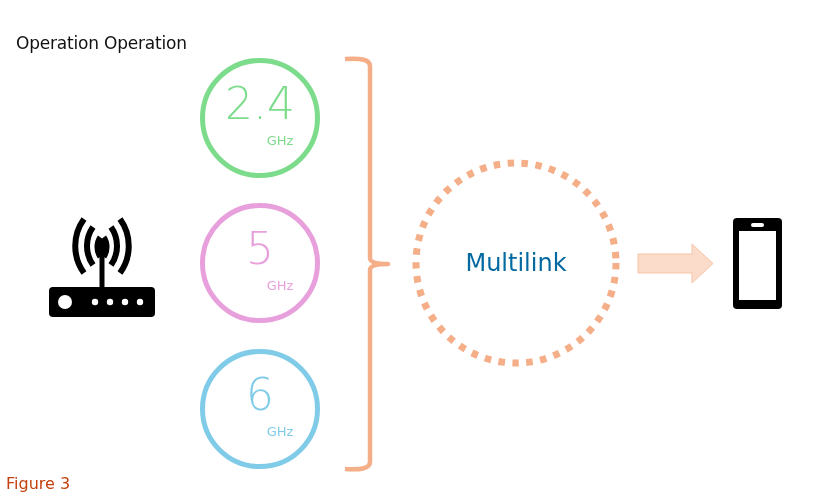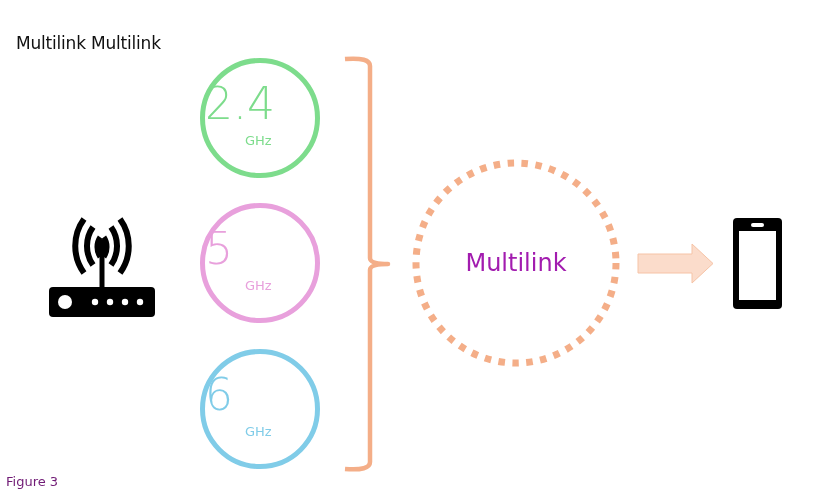--- a/index.html
+++ b/index.html
@@ -1,31 +1,31 @@
 <!DOCTYPE html>
 <html><head>
 <meta charset="utf-8">
 <style>
   html, body { margin: 0; padding: 0; background: #ffffff; }
   body { width: 824px; height: 502px; position: relative; overflow: hidden; font-family: "DejaVu Sans", "Liberation Sans", sans-serif; }
   .title { position: absolute; left: 16px; top: 33px; font-size: 17px; color: #111111; letter-spacing: -0.2px; }
-  .caption { position: absolute; left: 6px; top: 474px; font-size: 13px; color: #701a75; }
-  .band { position: absolute; width: 120px; height: 120px; box-sizing: border-box; border-radius: 50%; border: 5px solid; text-align: left; }
+  .caption { position: absolute; left: 6px; top: 474px; font-size: 16px; color: #c2410c; }
+  .band { position: absolute; width: 120px; height: 120px; box-sizing: border-box; border-radius: 50%; border: 5px solid; text-align: center; }
   .band .num { position: absolute; left: 0; right: 0; top: 16px; font-size: 44px; line-height: 50px; font-weight: 300; }
   .band .unit { position: absolute; left: 0; right: 0; top: 70px; font-size: 13px; line-height: 16px; margin-left: 40px; }
   .band-24 { left: 200px; top: 58px; }
   .band-5 { left: 200px; top: 203px; }
   .band-6 { left: 200px; top: 349px; }
   .ml-label { position: absolute; left: 416px; top: 248px; width: 200px; text-align: center; font-size: 24px; line-height: 30px; }
   svg.abs { position: absolute; left: 0; top: 0; }
 </style>
 </head>
 <body>
 
-<div class="title">Multilink Multilink</div>
+<div class="title">Operation Operation</div>
 
 <svg class="abs" width="824" height="502" viewBox="0 0 824 502">
 
   <g fill="none" stroke="#000" stroke-linecap="butt">
     <path d="M84 219 A 46 46 0 0 0 84 273" stroke-width="6"></path>
     <path d="M120 219 A 46 46 0 0 1 120 273" stroke-width="6"></path>
     <path d="M93 227 A 33 33 0 0 0 93 265" stroke-width="6"></path>
     <path d="M111 227 A 33 33 0 0 1 111 265" stroke-width="6"></path>
     <path d="M100 237 A 18 18 0 0 0 100 257" stroke-width="5"></path>
     <path d="M104 237 A 18 18 0 0 1 104 257" stroke-width="5"></path>
@@ -60,15 +60,15 @@
 </div>
 <div class="band band-5" style="border-color:#E8A0DC;color:#E8A0DC;">
   <div class="num">5</div>
   <div class="unit">GHz</div>
 </div>
 <div class="band band-6" style="border-color:#80CCE8;color:#80CCE8;">
   <div class="num">6</div>
   <div class="unit">GHz</div>
 </div>
 
-<div class="ml-label" style="color:#a21caf;">Multilink</div>
+<div class="ml-label" style="color:#0369a1;">Multilink</div>
 
 <div class="caption">Figure 3</div>
 
 </body></html>

